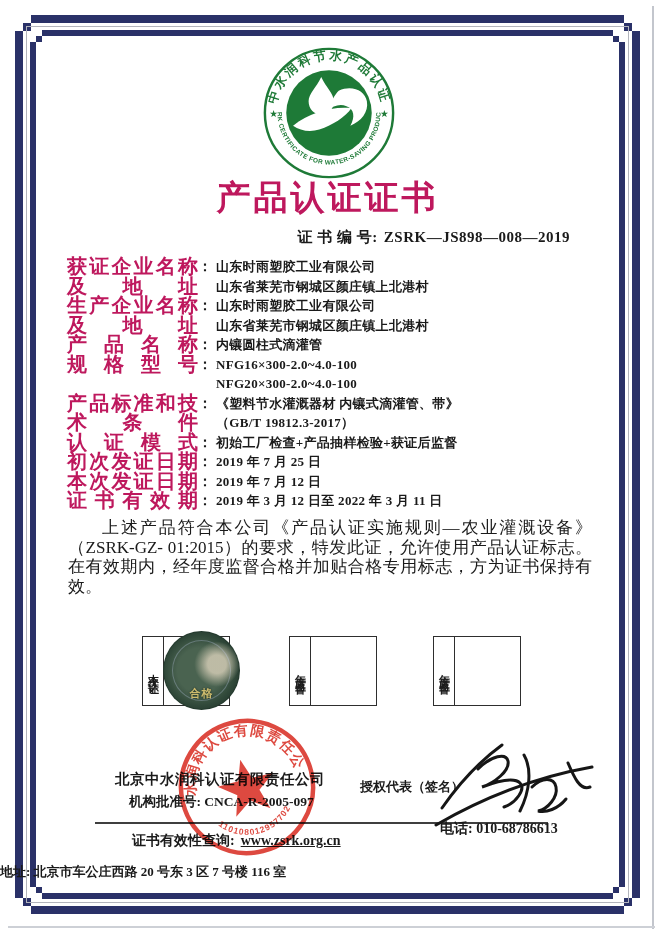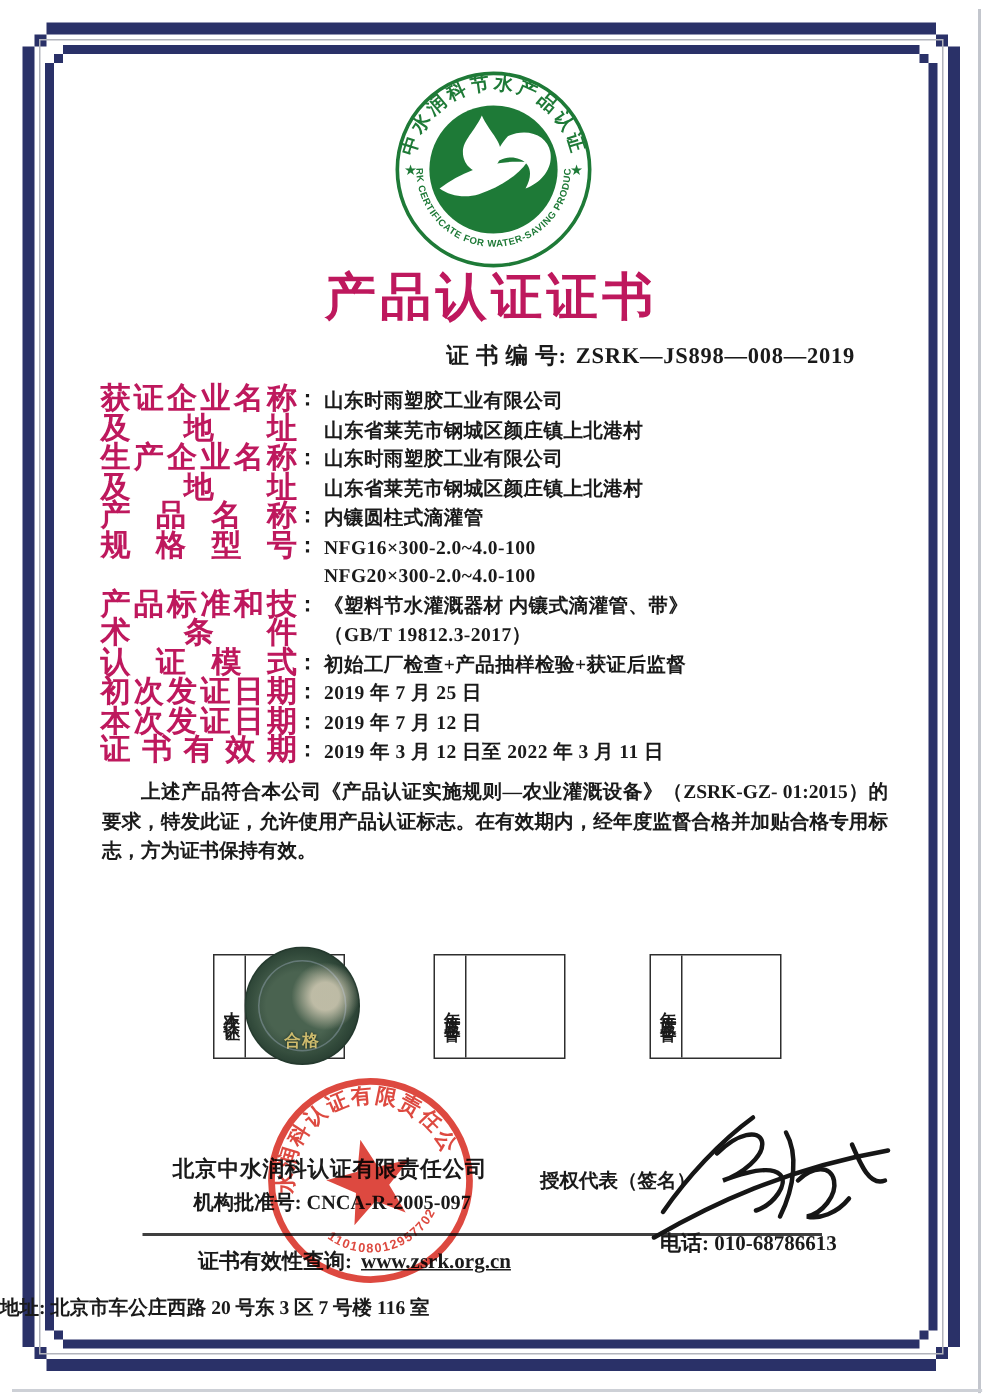--- a/index.html
+++ b/index.html
@@ -33,22 +33,22 @@
     font-family:"Liberation Sans","DejaVu Sans",sans-serif;
     font-weight:700;font-size:20px;color:#be185d;
     text-align:justify;text-align-last:justify;
   }
   .fcolon{flex:0 0 14px;font-weight:700;font-size:14px;}
   .fvals{margin-left:4px;}
   .fval{display:block;font-size:13px;font-weight:600;letter-spacing:.3px;}
   
   .statement{
     left:68px;top:518px;width:524px;z-index:1;
-    font-size:13px;line-height:19.5px;text-align:justify;text-indent:2em;
-    font-weight:700;
+    font-size:17px;line-height:19.5px;text-align:justify;text-indent:2em;
+    font-weight:400;
   }
   
   .sbox{top:636px;width:86px;height:68px;border:1.5px solid #2e2e2e;display:flex;z-index:1;background:#fff;}
   .sbox .vcol{
     flex:0 0 20px;border-right:1.5px solid #2e2e2e;display:flex;align-items:center;justify-content:center;
     font-family:"Liberation Sans","DejaVu Sans",sans-serif;font-size:11px;font-weight:700;
   }
   .sbox .vtxt{writing-mode:vertical-rl;letter-spacing:3px;}
   .sbox .cell{flex:1;}
   .box1{left:142px;} .box2{left:289px;} .box3{left:433px;}

